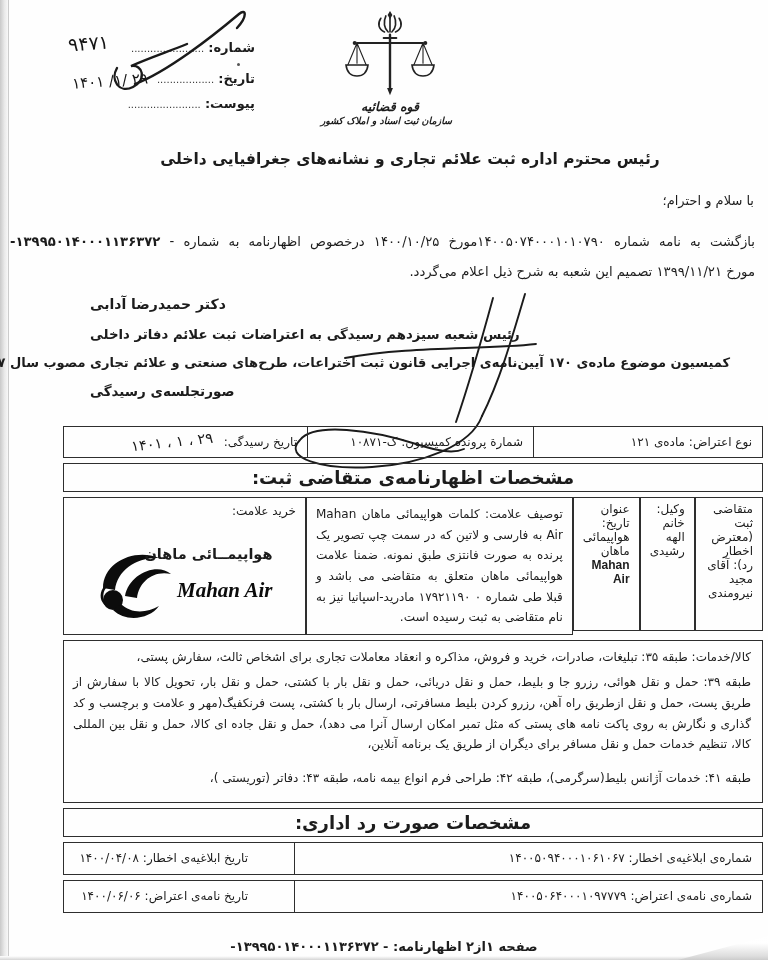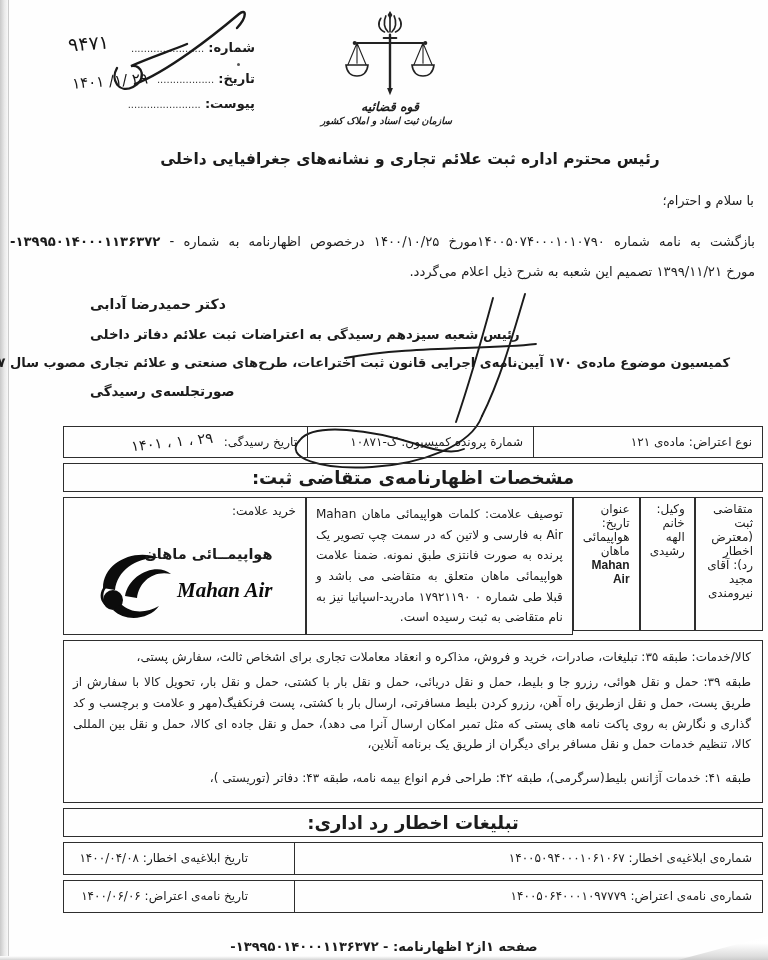--- a/index.html
+++ b/index.html
@@ -199,21 +199,21 @@
         </div>
       </div>
     </div>
 
     <div class="trow r-goods">
       <p>کالا/خدمات: طبقه ۳۵: تبلیغات، صادرات، خرید و فروش، مذاکره و انعقاد معاملات تجاری برای اشخاص ثالث، سفارش پستی،</p>
       <p>طبقه ۳۹: حمل و نقل هوائی، رزرو جا و بلیط، حمل و نقل دریائی، حمل و نقل بار با کشتی، حمل و نقل بار، تحویل کالا با سفارش از طریق پست، حمل و نقل ازطریق راه آهن، رزرو کردن بلیط مسافرتی، ارسال بار با کشتی، پست فرنکفیگ(مهر و علامت و برچسب و کد گذاری و نگارش به روی پاکت نامه های پستی که مثل تمبر امکان ارسال آنرا می دهد)، حمل و نقل جاده ای کالا، حمل و نقل بین المللی کالا، تنظیم خدمات حمل و نقل مسافر برای دیگران از طریق یک برنامه آنلاین،</p>
       <p class="p41">طبقه ۴۱: خدمات آژانس بلیط(سرگرمی)، طبقه ۴۲: طراحی فرم انواع بیمه نامه، طبقه ۴۳: دفاتر (توریستی )،</p>
     </div>
 
-    <div class="trow r-title">تبلیغات اخطار رد اداری:</div>
+    <div class="trow r-title">مشخصات صورت رد اداری:</div>
 
     <div class="trow r2c">
       <div class="cellR">شماره‌ی ابلاغیه‌ی اخطار: ۱۴۰۰۵۰۹۴۰۰۰۱۰۶۱۰۶۷</div>
       <div class="cellL">تاریخ ابلاغیه‌ی اخطار: ۱۴۰۰/۰۴/۰۸</div>
     </div>
 
     <div class="trow r2c" style="margin-bottom:0;">
       <div class="cellR">شماره‌ی نامه‌ی اعتراض: ۱۴۰۰۵۰۶۴۰۰۰۱۰۹۷۷۷۹</div>
       <div class="cellL">تاریخ نامه‌ی اعتراض: ۱۴۰۰/۰۶/۰۶</div>
     </div>

